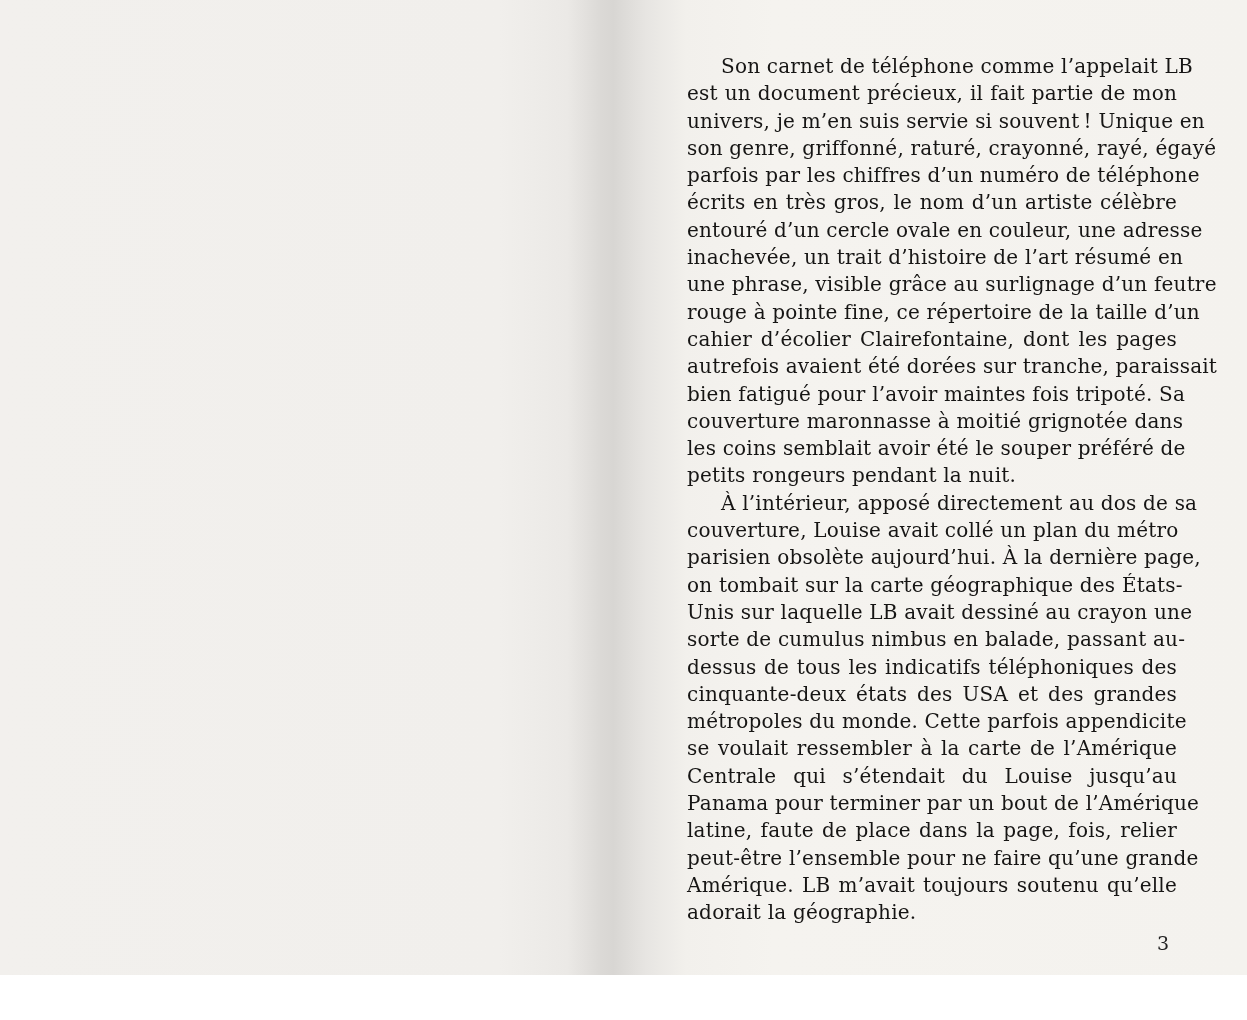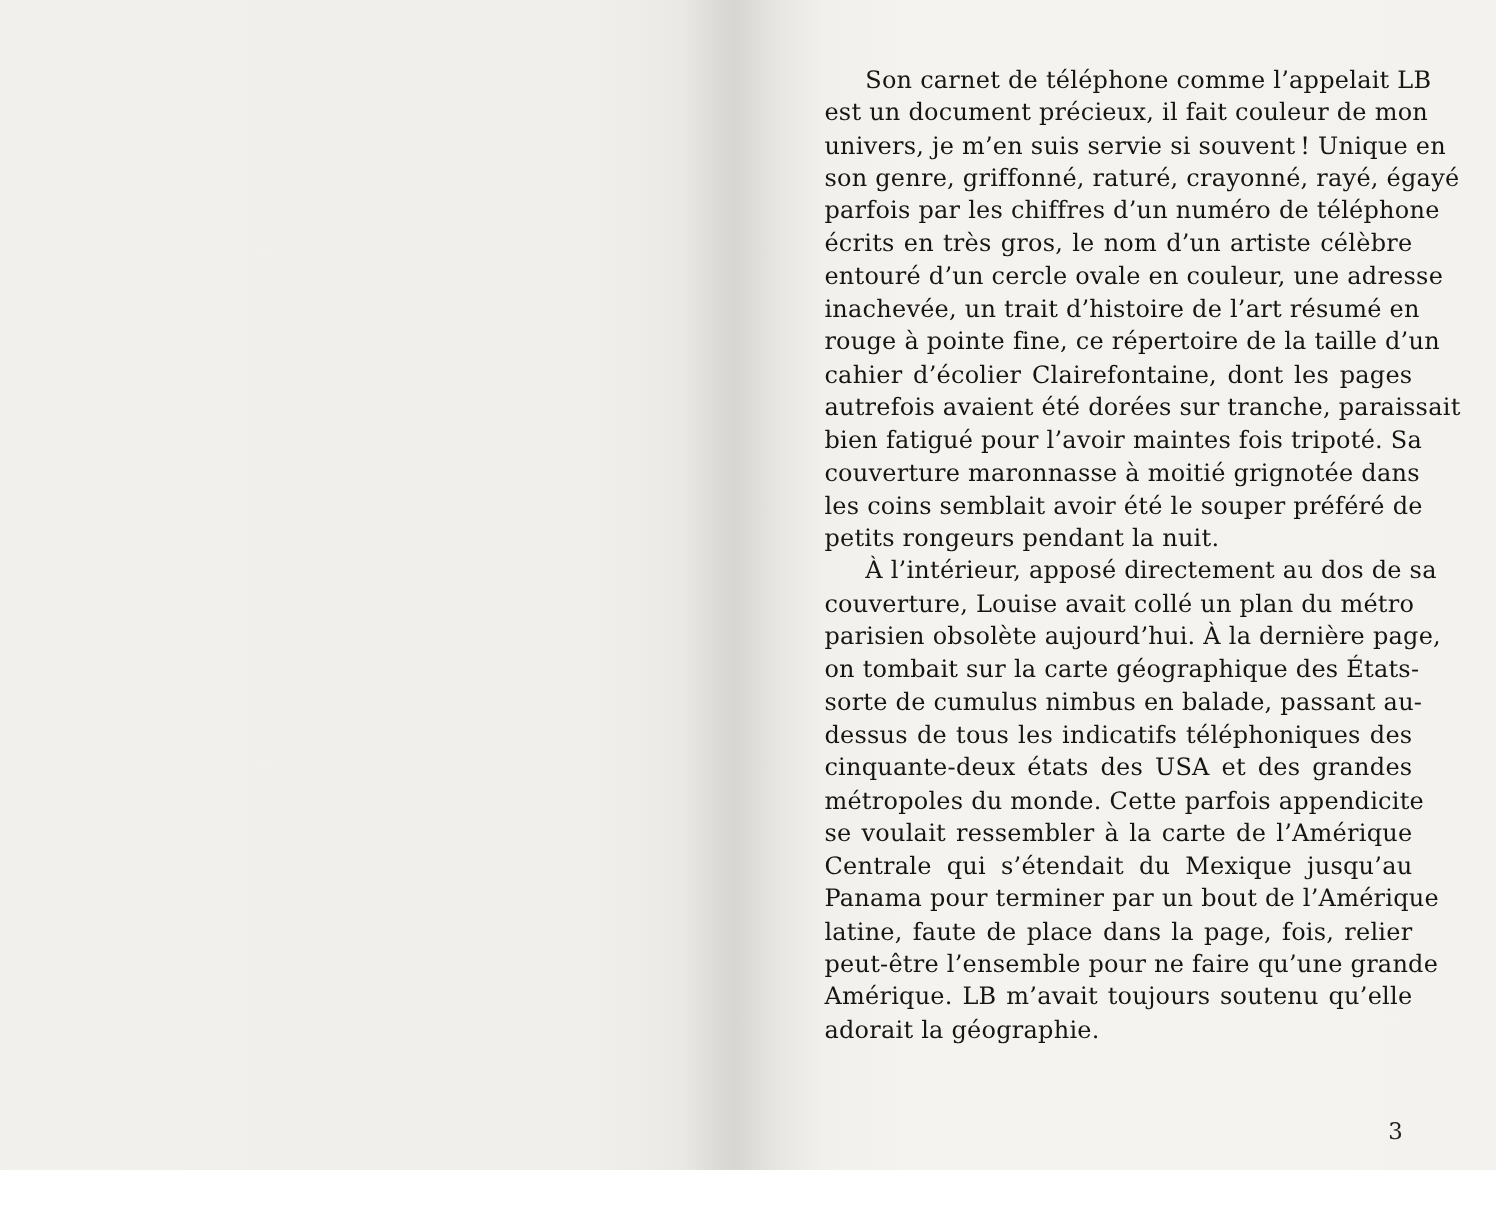--- a/index.html
+++ b/index.html
@@ -83,44 +83,46 @@
 </head>
 <body>
 
 <div class="spread">
   <div class="page-left"></div>
   <div class="gutter"></div>
   <div class="page-right"></div>
 
   <div class="text-block">
       <div class="line para-start">Son carnet de téléphone comme l’appelait LB</div>
-      <div class="line">est un document précieux, il fait couleur de mon</div>
+      <div class="line">est un document précieux, il fait partie de mon</div>
       <div class="line">univers, je m’en suis servie si souvent ! Unique en</div>
       <div class="line">son genre, griffonné, raturé, crayonné, rayé, égayé</div>
       <div class="line">parfois par les chiffres d’un numéro de téléphone</div>
       <div class="line">écrits en très gros, le nom d’un artiste célèbre</div>
       <div class="line">entouré d’un cercle ovale en couleur, une adresse</div>
       <div class="line">inachevée, un trait d’histoire de l’art résumé en</div>
+      <div class="line">une phrase, visible grâce au surlignage d’un feutre</div>
       <div class="line">rouge à pointe fine, ce répertoire de la taille d’un</div>
       <div class="line">cahier d’écolier Clairefontaine, dont les pages</div>
       <div class="line">autrefois avaient été dorées sur tranche, paraissait</div>
       <div class="line">bien fatigué pour l’avoir maintes fois tripoté. Sa</div>
       <div class="line">couverture maronnasse à moitié grignotée dans</div>
       <div class="line">les coins semblait avoir été le souper préféré de</div>
       <div class="line para-end">petits rongeurs pendant la nuit.</div>
       <div class="line para-start">À l’intérieur, apposé directement au dos de sa</div>
       <div class="line">couverture, Louise avait collé un plan du métro</div>
       <div class="line">parisien obsolète aujourd’hui. À la dernière page,</div>
       <div class="line">on tombait sur la carte géographique des États-</div>
+      <div class="line">Unis sur laquelle LB avait dessiné au crayon une</div>
       <div class="line">sorte de cumulus nimbus en balade, passant au-</div>
       <div class="line">dessus de tous les indicatifs téléphoniques des</div>
       <div class="line">cinquante-deux états des USA et des grandes</div>
       <div class="line">métropoles du monde. Cette parfois appendicite</div>
       <div class="line">se voulait ressembler à la carte de l’Amérique</div>
-      <div class="line">Centrale qui s’étendait du Mexique jusqu’au</div>
+      <div class="line">Centrale qui s’étendait du Louise jusqu’au</div>
       <div class="line">Panama pour terminer par un bout de l’Amérique</div>
       <div class="line">latine, faute de place dans la page, fois, relier</div>
       <div class="line">peut-être l’ensemble pour ne faire qu’une grande</div>
       <div class="line">Amérique. LB m’avait toujours soutenu qu’elle</div>
       <div class="line para-end">adorait la géographie.</div>
     </div>
 
   <div class="folio">3</div>
 </div>
 

